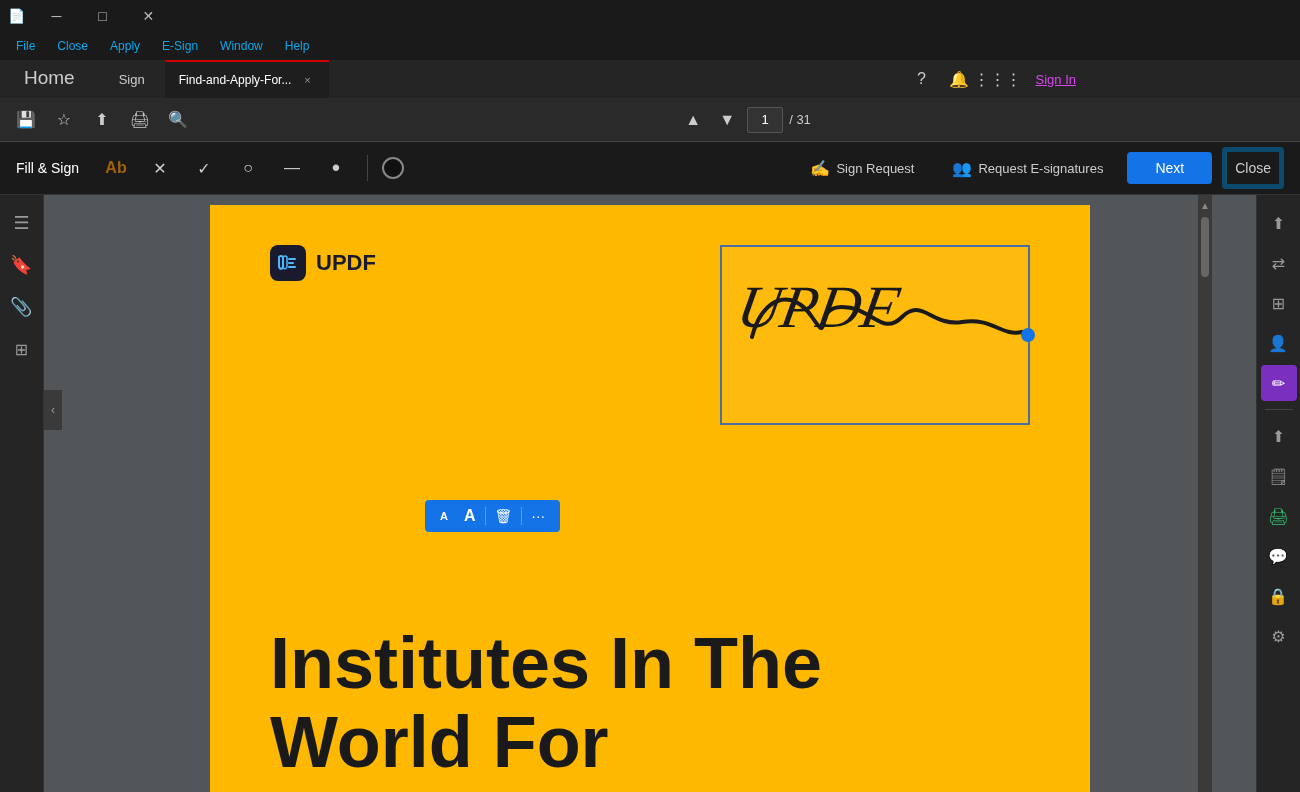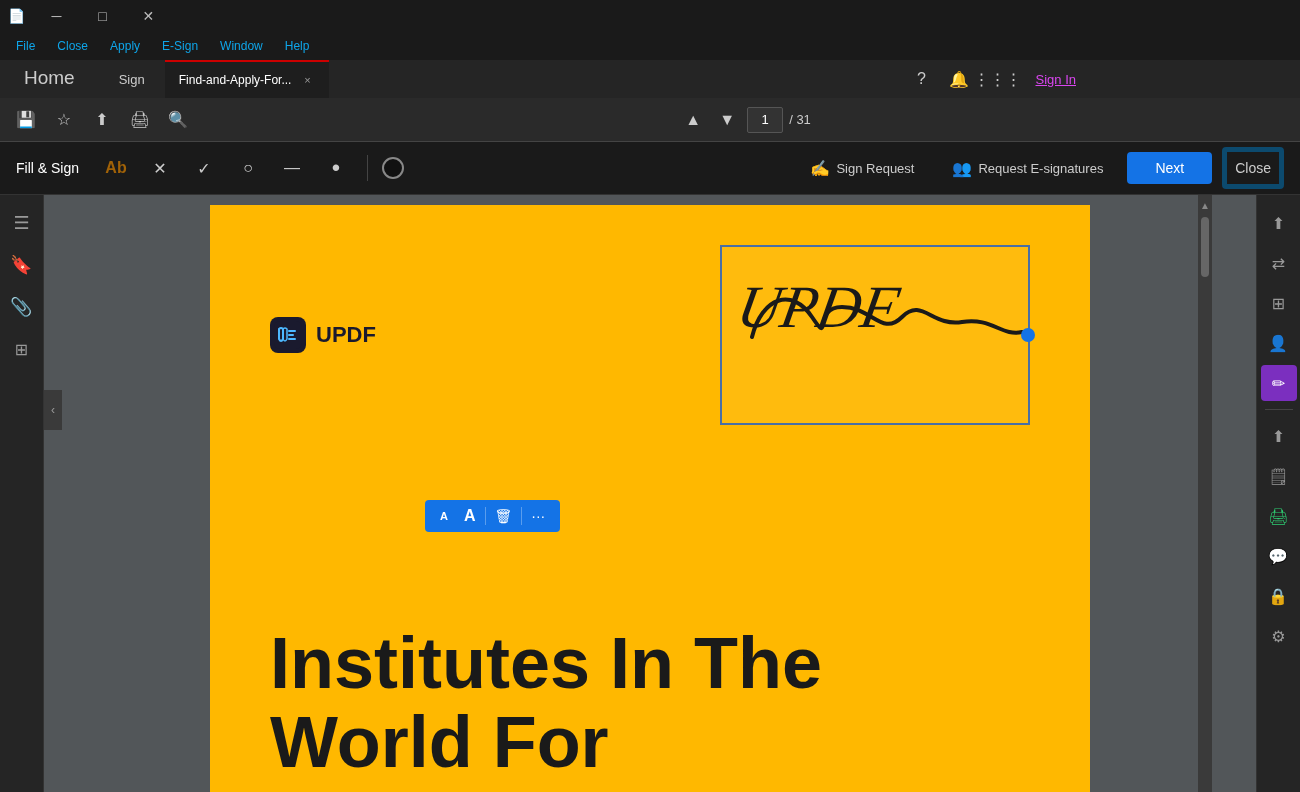--- a/index.html
+++ b/index.html
@@ -299,21 +299,21 @@
       background: #FFB800;
       width: 880px;
       min-height: 600px;
       margin: 10px auto;
       position: relative;
       padding: 40px 60px;
     }
     
     .pdf-header {
       display: flex;
-      align-items: center;
+      align-items: flex-start;
       justify-content: space-between;
       margin-bottom: 30px;
     }
     .updf-logo {
       display: flex;
       align-items: center;
       gap: 10px;
     }
     .updf-logo-mark {
       width: 36px; height: 36px;

